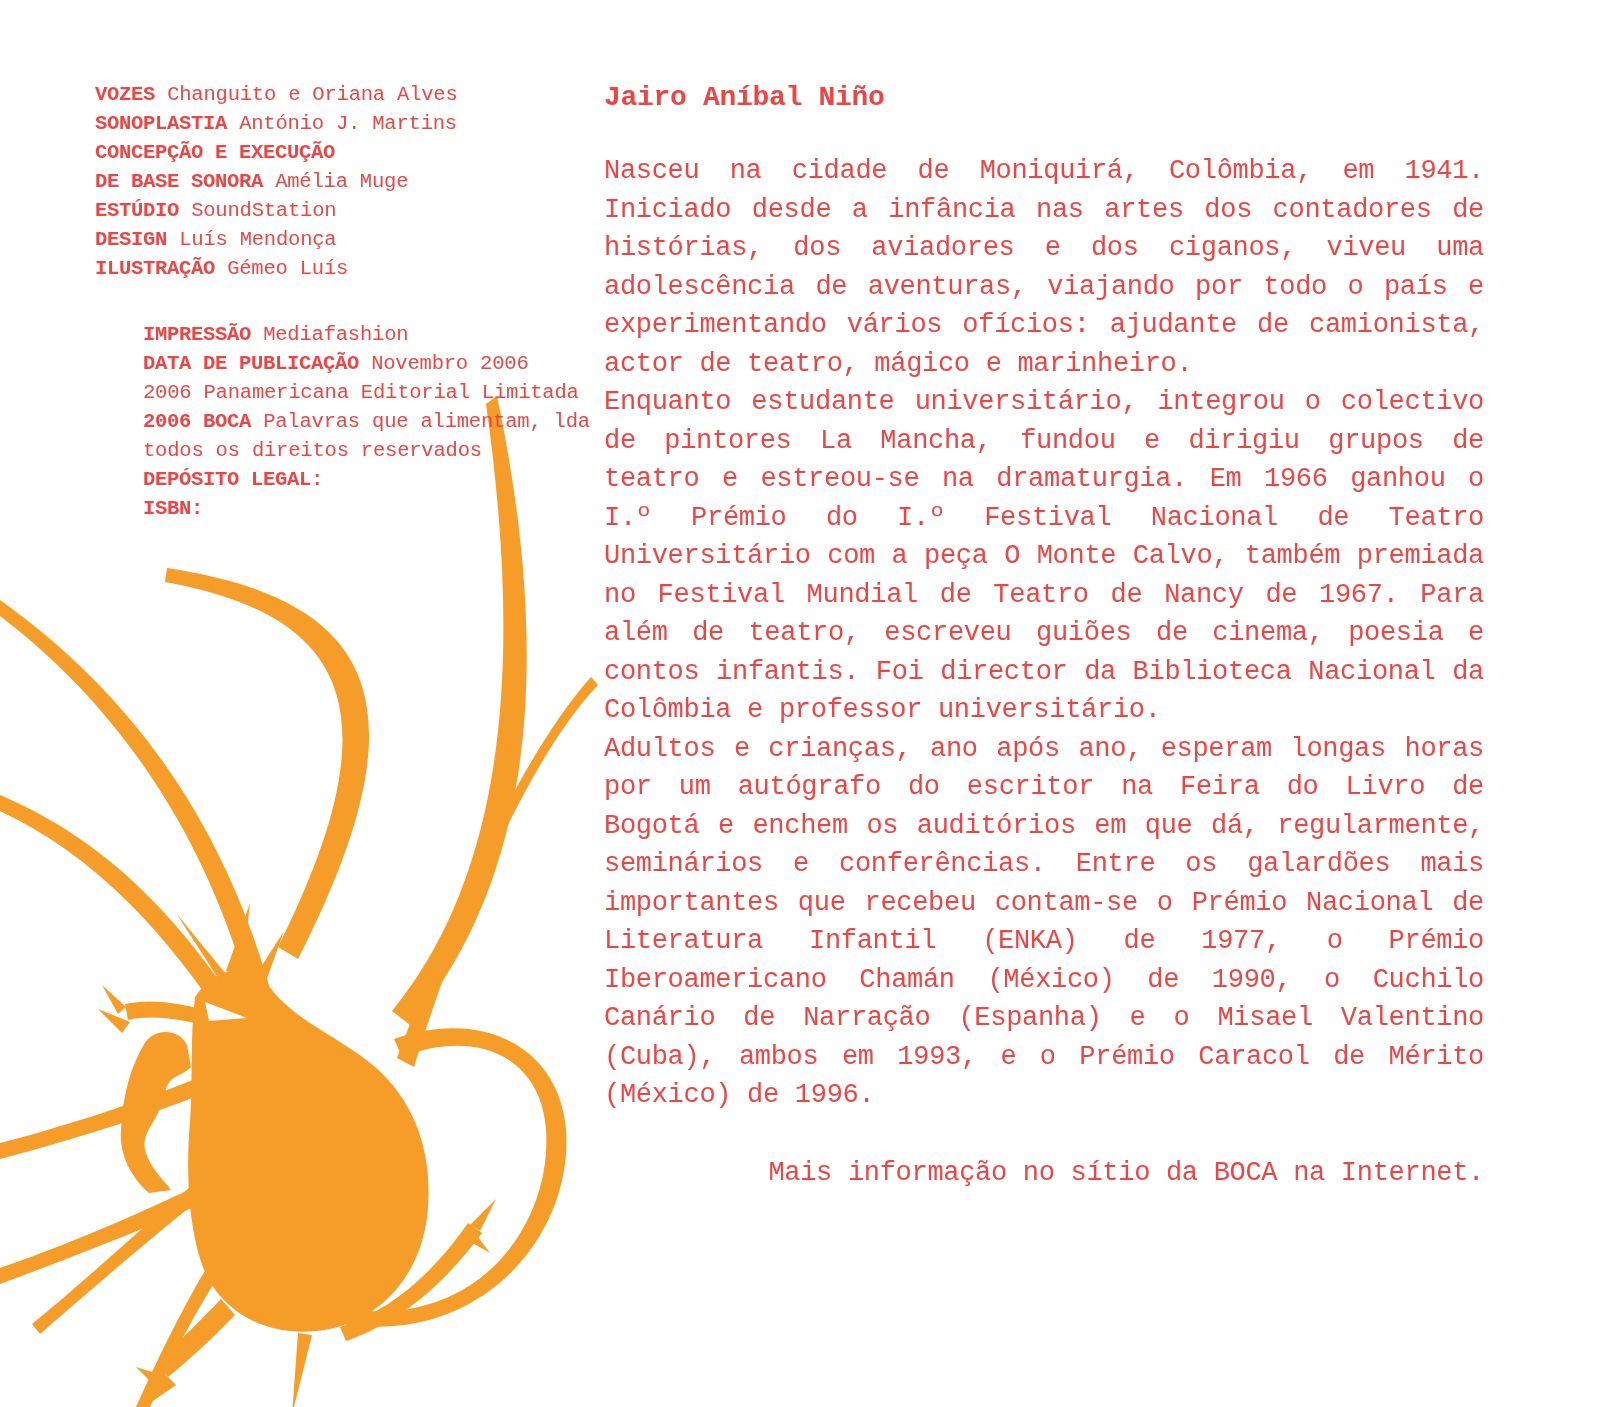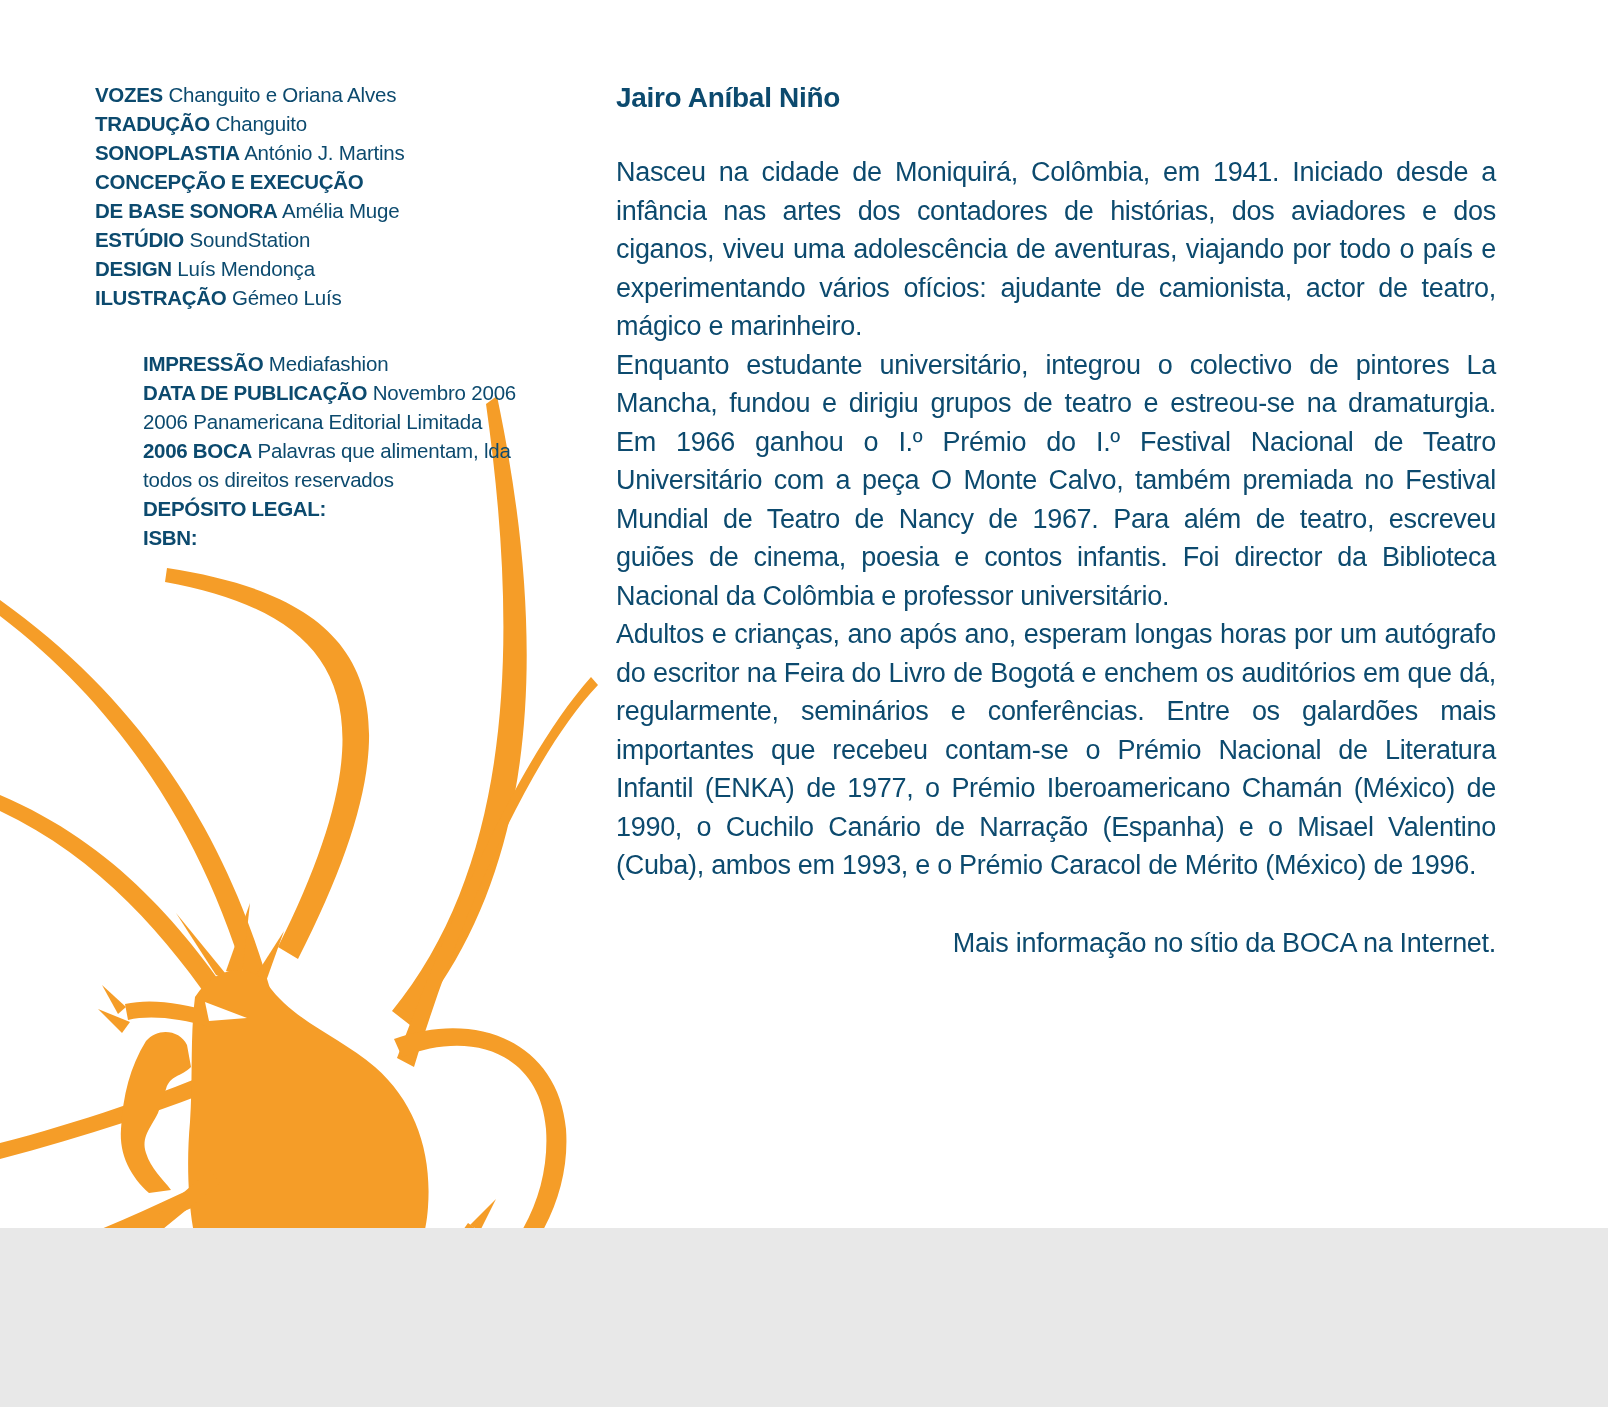--- a/index.html
+++ b/index.html
@@ -1,37 +1,37 @@
 <!DOCTYPE html>
 <html><head>
 <meta charset="utf-8">
 <style>
   html,body{margin:0;padding:0;background:#e8e8e8;}
   .page{
     position:relative;
-    width:1608px;height:1228px;
+    width:1608px;height:1407px;
     background:#ffffff;
     overflow:hidden;
-    font-family:Liberation Sans, sans-serif;
-    color:#0c4a6e;
+    font-family:Liberation Mono, monospace;
+    color:#ef4444;
   }
   
   .credits{
     position:absolute;left:95px;top:80px;z-index:2;
   }
   .credit-line{
     font-size:20.5px;line-height:29px;white-space:nowrap;
     letter-spacing:-0.2px;
   }
   .credit-label{font-weight:bold;letter-spacing:-0.3px;}
   .credit-label:empty{display:none;}
   .credits-block2{margin-top:37px;margin-left:48px;}
   
   .bio{
-    position:absolute;left:604px;top:82px;width:880px;z-index:2;margin-left:12px;
+    position:absolute;left:604px;top:82px;width:880px;z-index:2;
   }
   .bio-title{
     font-size:28px;font-weight:bold;margin:0 0 39px 0;
     letter-spacing:-0.3px;
   }
   .bio p{
     margin:0;
     font-size:27px;line-height:38.5px;
     text-align:justify;
     letter-spacing:-0.3px;
@@ -44,21 +44,20 @@
   .illustration svg{display:block;width:620px;height:1030px;}
 </style>
 </head>
 <body>
 
 <div class="page">
 
   <div class="credits">
     <div class="credits-block1">
       <div class="credit-line"><span class="credit-label">VOZES</span> <span class="credit-value">Changuito e Oriana Alves</span></div>
-      <div class="credit-line"><span class="credit-label">TRADUÇÃO</span> <span class="credit-value">Changuito</span></div>
       <div class="credit-line"><span class="credit-label">SONOPLASTIA</span> <span class="credit-value">António J. Martins</span></div>
       <div class="credit-line"><span class="credit-label">CONCEPÇÃO E EXECUÇÃO</span> <span class="credit-value"></span></div>
       <div class="credit-line"><span class="credit-label">DE BASE SONORA</span> <span class="credit-value">Amélia Muge</span></div>
       <div class="credit-line"><span class="credit-label">ESTÚDIO</span> <span class="credit-value">SoundStation</span></div>
       <div class="credit-line"><span class="credit-label">DESIGN</span> <span class="credit-value">Luís Mendonça</span></div>
       <div class="credit-line"><span class="credit-label">ILUSTRAÇÃO</span> <span class="credit-value">Gémeo Luís</span></div>
     </div>
     <div class="credits-block2">
       <div class="credit-line"><span class="credit-label">IMPRESSÃO</span> <span class="credit-value">Mediafashion</span></div>
       <div class="credit-line"><span class="credit-label">DATA DE PUBLICAÇÃO</span> <span class="credit-value">Novembro 2006</span></div>

